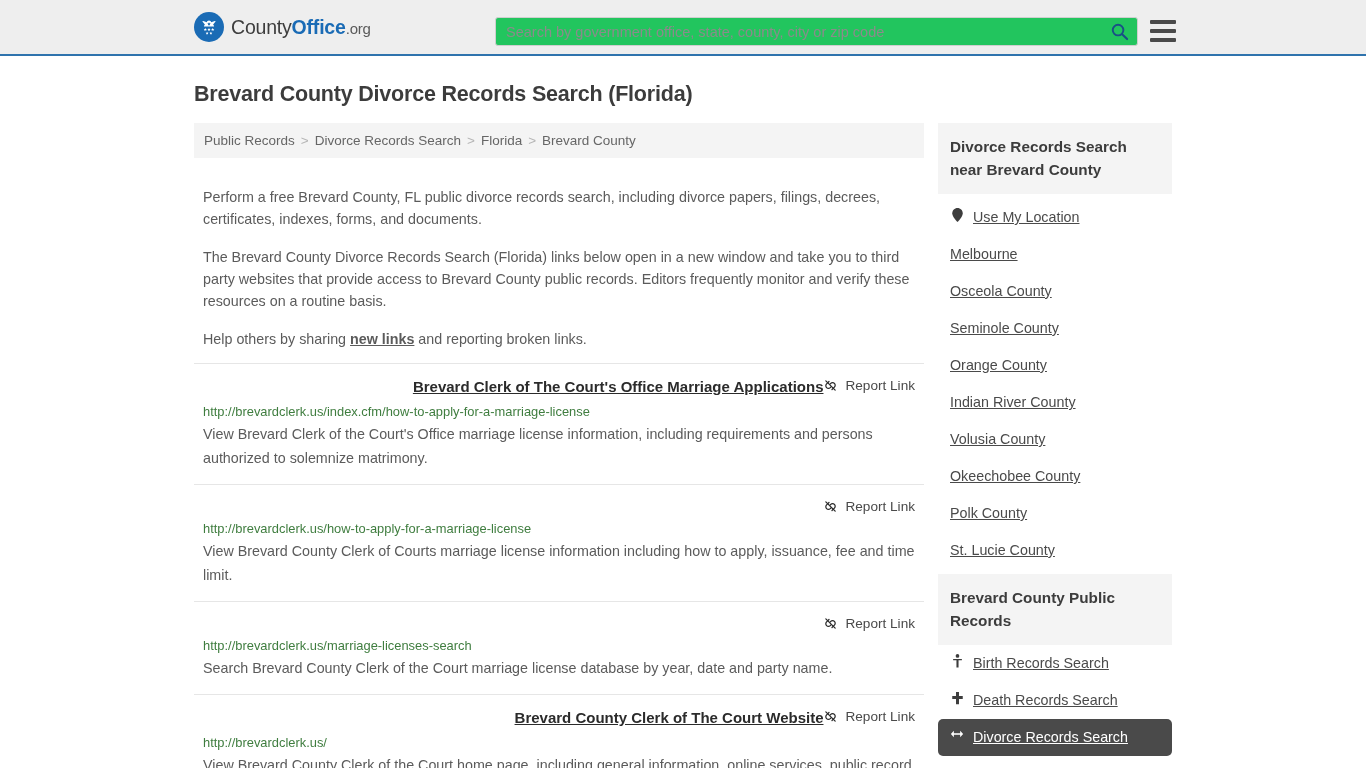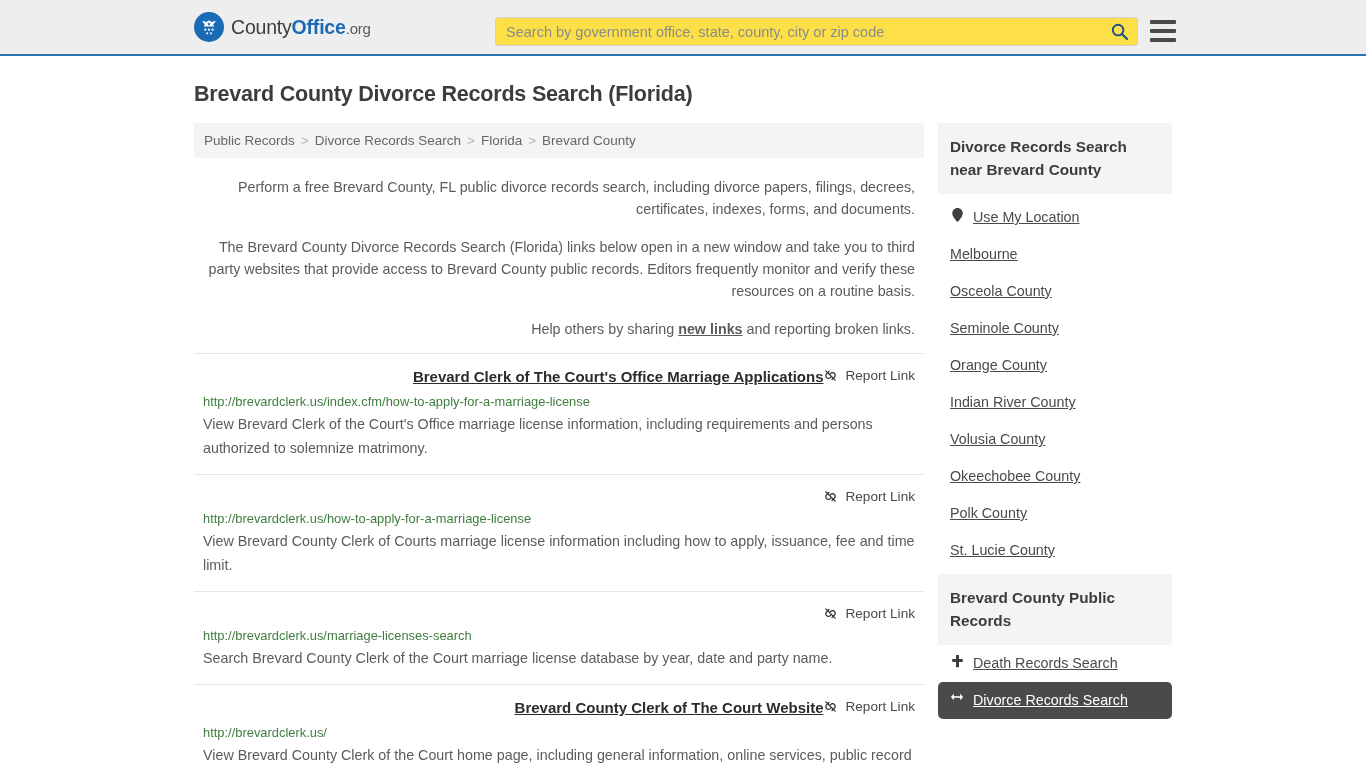--- a/index.html
+++ b/index.html
@@ -47,21 +47,21 @@
   .brand-text .b3 { color: #5a5a5a; font-size: 15px; }
 
   .search-wrap {
     position: absolute;
     left: 495px;
     top: 17px;
     width: 643px;
     height: 29px;
     display: flex;
     align-items: center;
-    background: #fde047;
+    background: #22c55e;
     border: 1px solid #cfcfcf;
     border-radius: 3px;
   }
   .search-input {
     flex: 1 1 auto;
     border: 0;
     outline: none;
     background: transparent;
     font-family: "Liberation Sans", sans-serif;
     font-size: 14.5px;
@@ -131,22 +131,21 @@
     text-decoration: none;
   }
   .breadcrumb .sep {
     color: #b5b5b5;
     margin: 0 6px;
   }
   .breadcrumb .current { color: #666; text-align: right; }
 
   
   .intro {
-    margin-top: 18px;
-    text-align: right;
+    margin-top: 28px;
   }
   .intro p {
     font-size: 14.3px;
     line-height: 22px;
     color: #5b5b5b;
     margin-bottom: 16px;
     padding: 0 9px;
   }
   .intro p:last-child { margin-bottom: 0; }
   .intro a {
@@ -426,20 +425,31 @@
           </li>
         </ul>
       </div>
 
       <div class="side-box">
         <div class="side-head">Brevard County Public Records</div>
         <ul class="side-list">
           <li>
             <a class="side-link" href="#">
               <span class="side-ico">
+                <svg width="11" height="14" viewBox="0 0 12 16" aria-hidden="true">
+                  <circle cx="6" cy="2.2" r="2.1" fill="#3d3d3d"></circle>
+                  <path d="M1 5.6h10v1.5H7.2v8.3H4.8V7.1H1z" fill="#3d3d3d"></path>
+                </svg>
+              </span>
+              <span class="lbl">Birth Records Search</span>
+            </a>
+          </li>
+          <li>
+            <a class="side-link" href="#">
+              <span class="side-ico">
                 <svg width="13" height="14" viewBox="0 0 14 16" aria-hidden="true">
                   <path d="M5.3 1h3.4v4.6H13v3.4H8.7V15H5.3V9H1V5.6h4.3z" fill="#3d3d3d"></path>
                 </svg>
               </span>
               <span class="lbl">Death Records Search</span>
             </a>
           </li>
           <li>
             <a class="side-link active" href="#">
               <span class="side-ico">

